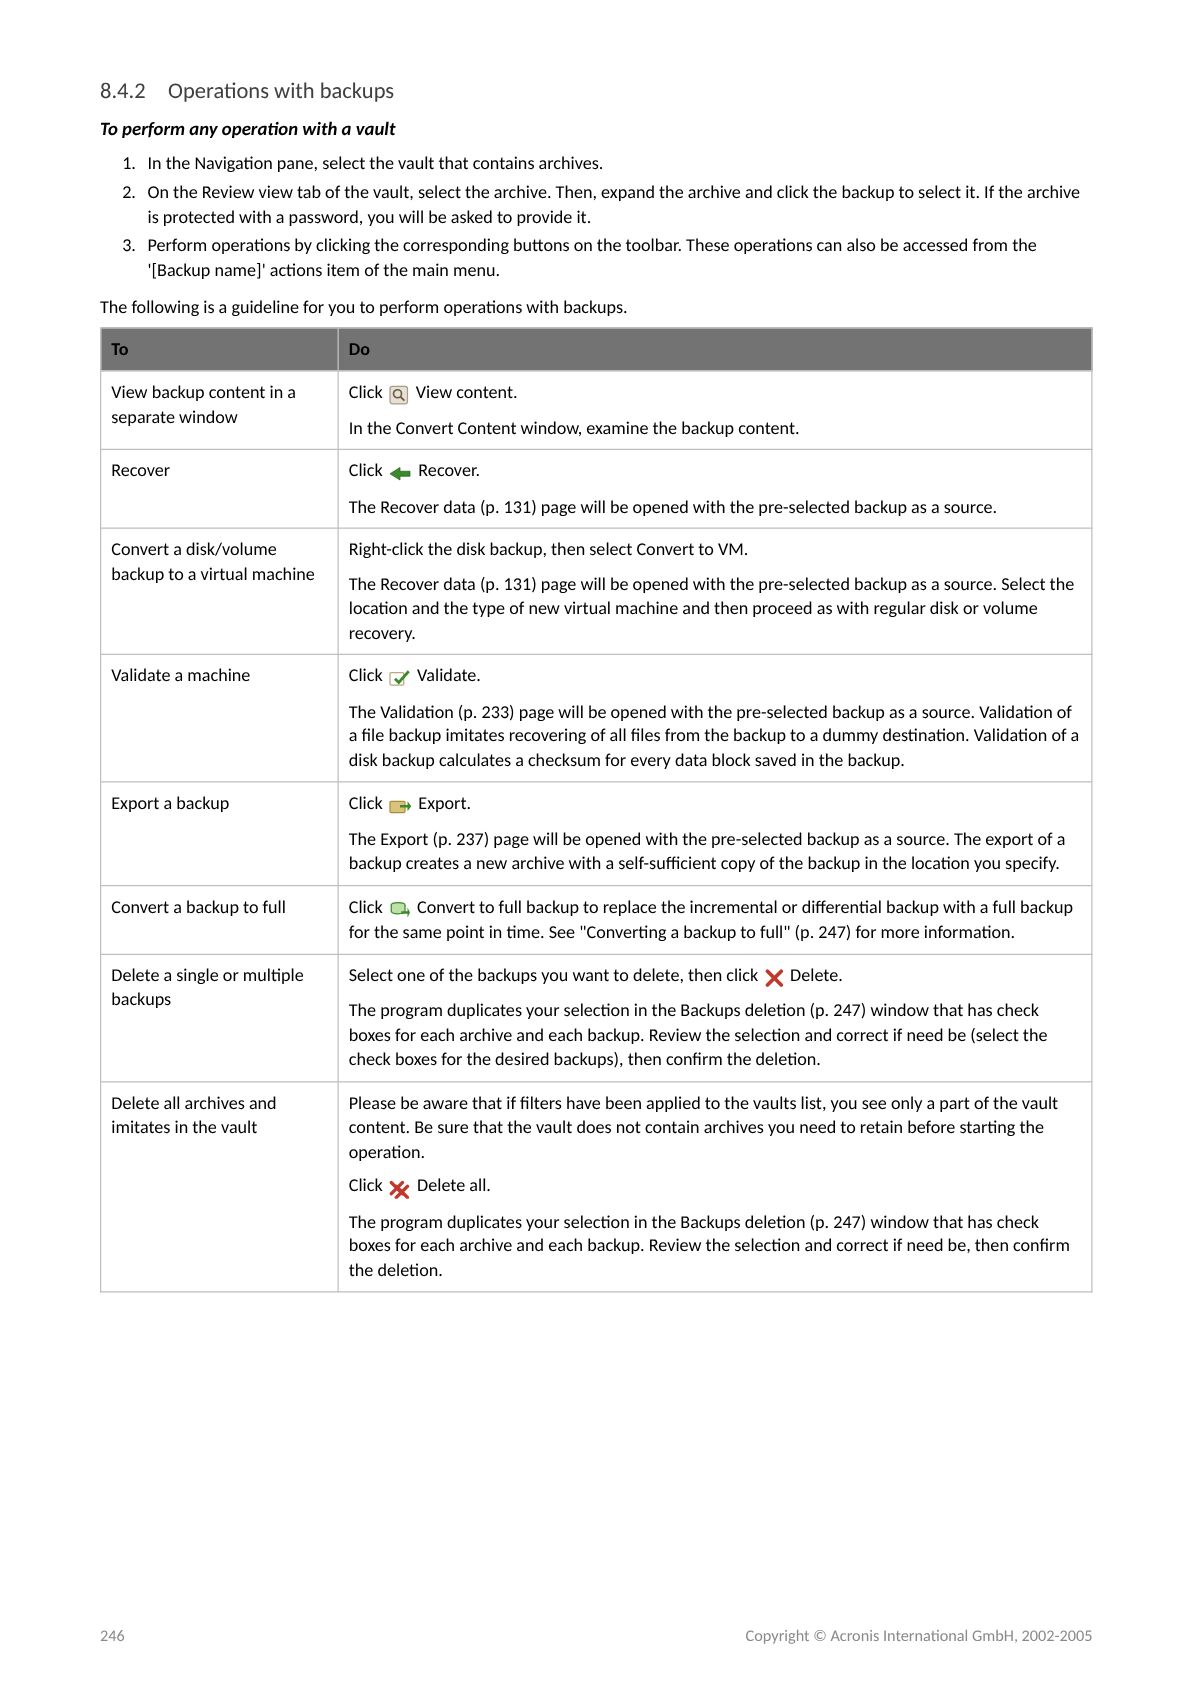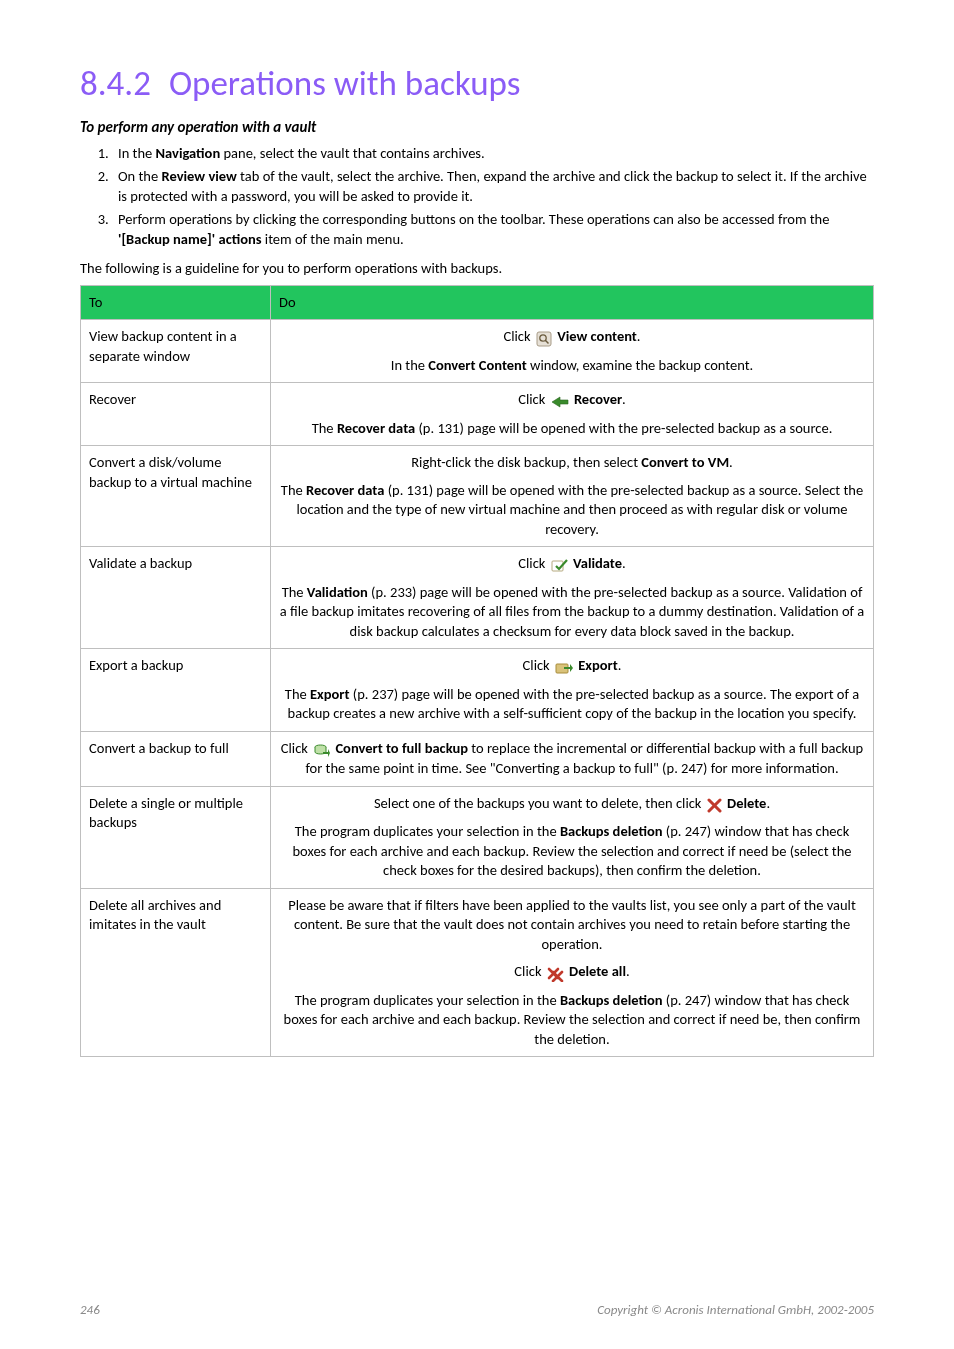--- a/index.html
+++ b/index.html
@@ -6,22 +6,22 @@
   body {
     font-family: Calibri, "Segoe UI", Arial, sans-serif;
     background: #fff;
     color: #000;
     width: 954px;
     padding: 60px 80px 40px 80px;
     font-size: 14.5px;
     line-height: 1.35;
   }
   h2.section-heading {
-    color: #8b5cf6;
-    font-size: 35px;
+    color: #404040;
+    font-size: 18px;
     font-weight: 400;
     margin-bottom: 10px;
   }
   .section-num { margin-right: 18px; }
   .subhead {
     font-style: italic;
     font-weight: 700;
     font-size: 15px;
     margin-bottom: 6px;
   }
@@ -41,39 +41,38 @@
     table-layout: fixed;
   }
   table.ops th, table.ops td {
     border: 1px solid #bfbfbf;
     padding: 7px 8px;
     vertical-align: top;
     text-align: left;
     font-size: 14.5px;
   }
   table.ops th {
-    background: #22c55e;
-    font-weight: 400;
+    background: #737373;
+    font-weight: 700;
   }
   table.ops col.c1 { width: 190px; }
-  .desc-block { margin-top: 8px; text-align: center; }
+  .desc-block { margin-top: 8px; }
   .desc-block:first-child { margin-top: 0; }
-  .bold { font-weight: 700; }
+  .bold { font-weight: 400; }
   .icon {
     display: inline-block;
     vertical-align: middle;
     margin: 0 2px;
   }
   .footer {
     position: fixed;
     bottom: 30px;
     width: 794px;
     font-size: 13px;
     color: #8a8a8a;
-    font-style: italic;
   }
   .footer .pagenum { float: left; }
   .footer .copyright { float: right; }
   svg { vertical-align: middle; }
 </style>
 </head>
 <body>
 
 <h2 class="section-heading">
   <span class="section-num">8.4.2</span><span>Operations with backups</span>
@@ -146,21 +145,21 @@
         <div class="desc-block">
           <span>Right-click the disk backup, then select </span><span class="bold">Convert to VM</span><span>.</span>
         </div>
         <div class="desc-block">
           <span>The </span><span class="bold">Recover data</span><span> (p. 131) page will be opened with the pre-selected backup as a source. Select the location and the type of new virtual machine and then proceed as with regular disk or volume recovery.</span>
         </div>
       </td>
     </tr>
 
     <tr>
-      <td>Validate a backup</td>
+      <td>Validate a machine</td>
       <td>
         <div class="desc-block">
           <span>Click </span>
           <span class="icon">
             <svg width="17" height="15">
                 <rect x="1" y="3" width="11" height="10" rx="1" fill="#fff" stroke="#b5a97f"></rect>
                 <path d="M5 8 L8 11 L16 2" fill="none" stroke="#3a8a2c" stroke-width="2.2"></path>
               </svg>
           </span>
           <span class="bold">Validate</span><span>.</span>

